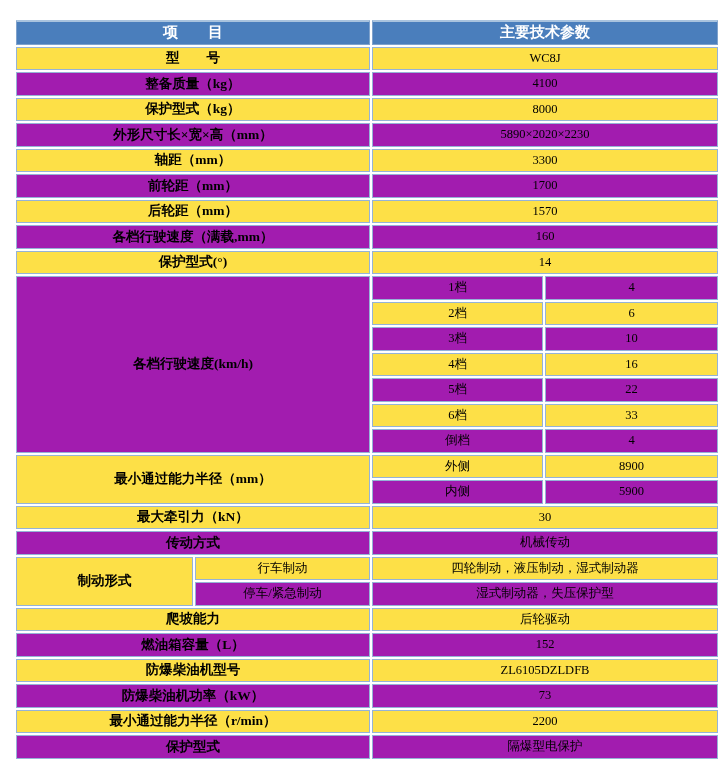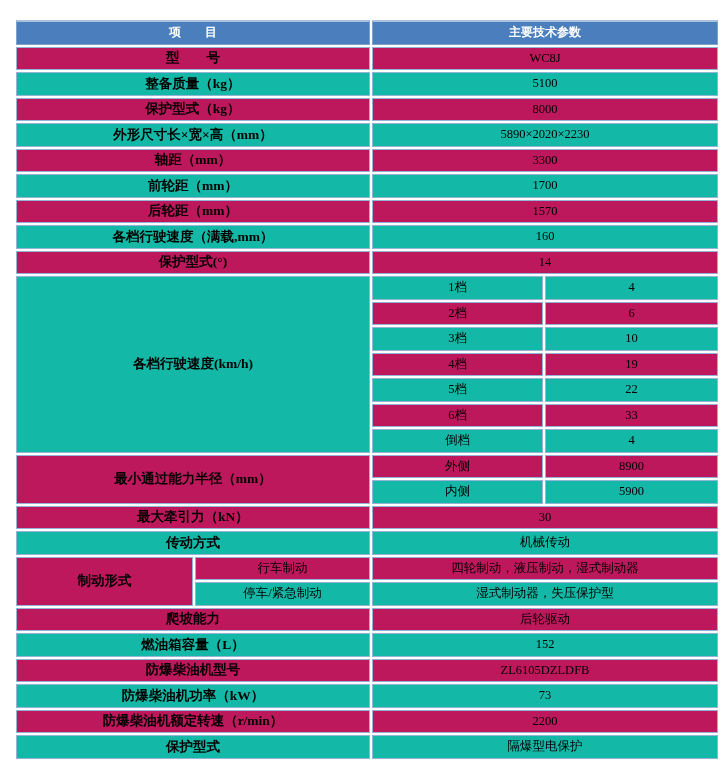--- a/index.html
+++ b/index.html
@@ -2,26 +2,26 @@
 <html><head>
 <meta charset="utf-8">
 <style>
   html,body{margin:0;padding:0;background:#ffffff;}
   body{width:727px;height:782px;position:relative;overflow:hidden;
        font-family:"Liberation Serif","DejaVu Serif",serif;}
   table.spec{position:absolute;left:14px;top:18px;width:700px;
     border-collapse:separate;border-spacing:2px;table-layout:fixed;}
   td,th{border:1px solid #95b3d7;text-align:center;vertical-align:middle;
     height:21.5px;padding:0 2px;color:#000;overflow:hidden;white-space:nowrap;}
-  th{background:#4a7ebc;color:#ffffff;font-weight:bold;font-size:12px;
+  th{background:#4a7ebc;color:#ffffff;font-weight:bold;font-size:15px;
     border-color:#7fa2cc;border-top:2px solid #a9c3de;}
   .lbl{font-weight:bold;font-size:13.5px;}
   .val{font-weight:normal;font-size:12.5px;}
-  .band{background:#be185d;}
-  .white{background:#14b8a6;}
+  .band{background:#fde047;}
+  .white{background:#a21caf;}
 </style>
 </head>
 <body>
 
 <table class="spec">
   <colgroup>
     <col style="width:177px">
       <col style="width:175px">
     <col style="width:171px">
       <col style="width:173px">
@@ -32,21 +32,21 @@
     <th colspan="2">项　　目</th>
     <th colspan="2">主要技术参数</th>
   </tr>
 
   <tr>
     <td colspan="2" class="lbl band">型　　号</td>
     <td colspan="2" class="val band">WC8J</td>
   </tr>
   <tr>
     <td colspan="2" class="lbl white">整备质量（kg）</td>
-    <td colspan="2" class="val white">5100</td>
+    <td colspan="2" class="val white">4100</td>
   </tr>
   <tr>
     <td colspan="2" class="lbl band">保护型式（kg）</td>
     <td colspan="2" class="val band">8000</td>
   </tr>
   <tr>
     <td colspan="2" class="lbl white">外形尺寸长×宽×高（mm）</td>
     <td colspan="2" class="val white">5890×2020×2230</td>
   </tr>
   <tr>
@@ -78,21 +78,21 @@
   <tr>
     <td class="val band">2档</td>
     <td class="val band">6</td>
   </tr>
   <tr>
     <td class="val white">3档</td>
     <td class="val white">10</td>
   </tr>
   <tr>
     <td class="val band">4档</td>
-    <td class="val band">19</td>
+    <td class="val band">16</td>
   </tr>
   <tr>
     <td class="val white">5档</td>
     <td class="val white">22</td>
   </tr>
   <tr>
     <td class="val band">6档</td>
     <td class="val band">33</td>
   </tr>
   <tr>
@@ -139,21 +139,21 @@
   </tr>
   <tr>
     <td colspan="2" class="lbl band">防爆柴油机型号</td>
     <td colspan="2" class="val band">ZL6105DZLDFB</td>
   </tr>
   <tr>
     <td colspan="2" class="lbl white">防爆柴油机功率（kW）</td>
     <td colspan="2" class="val white">73</td>
   </tr>
   <tr>
-    <td colspan="2" class="lbl band">防爆柴油机额定转速（r/min）</td>
+    <td colspan="2" class="lbl band">最小通过能力半径（r/min）</td>
     <td colspan="2" class="val band">2200</td>
   </tr>
   <tr>
     <td colspan="2" class="lbl white">保护型式</td>
     <td colspan="2" class="val white">隔爆型电保护</td>
   </tr>
 </tbody>
   </table>
 
 </body></html>

